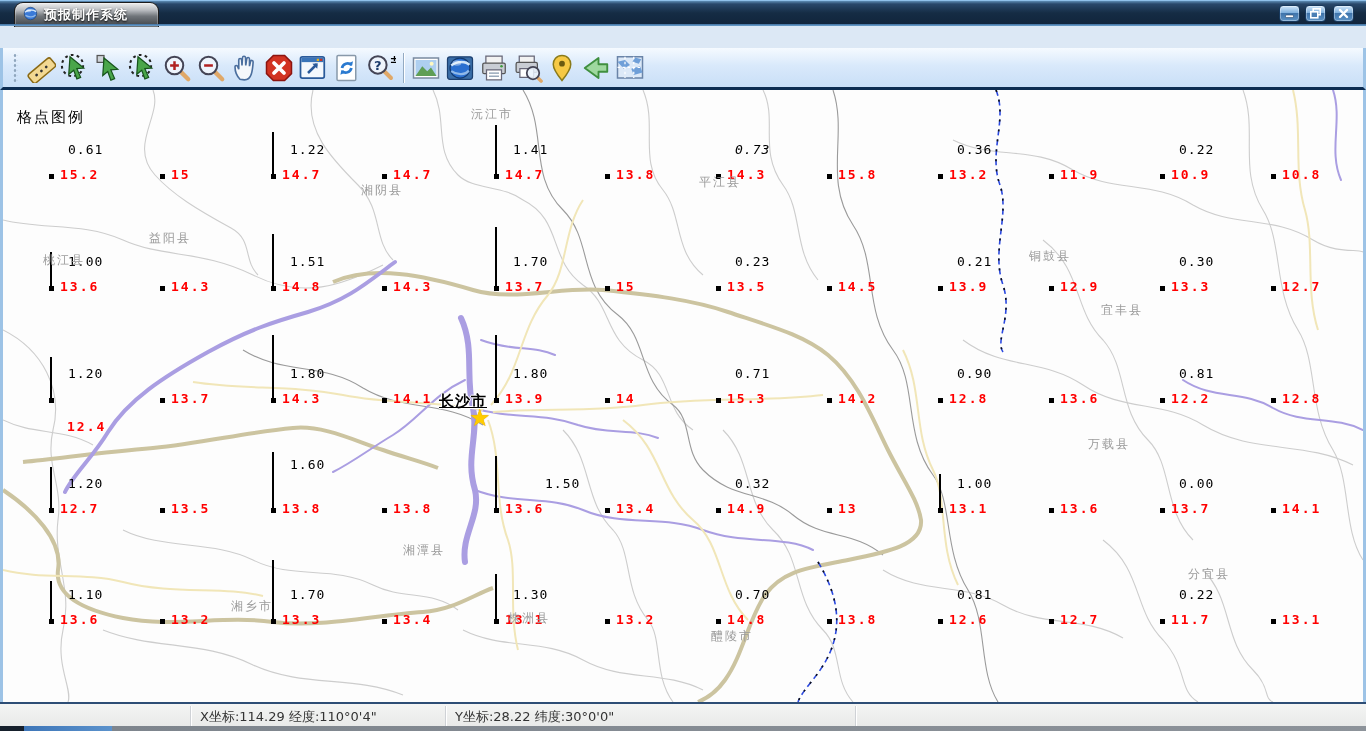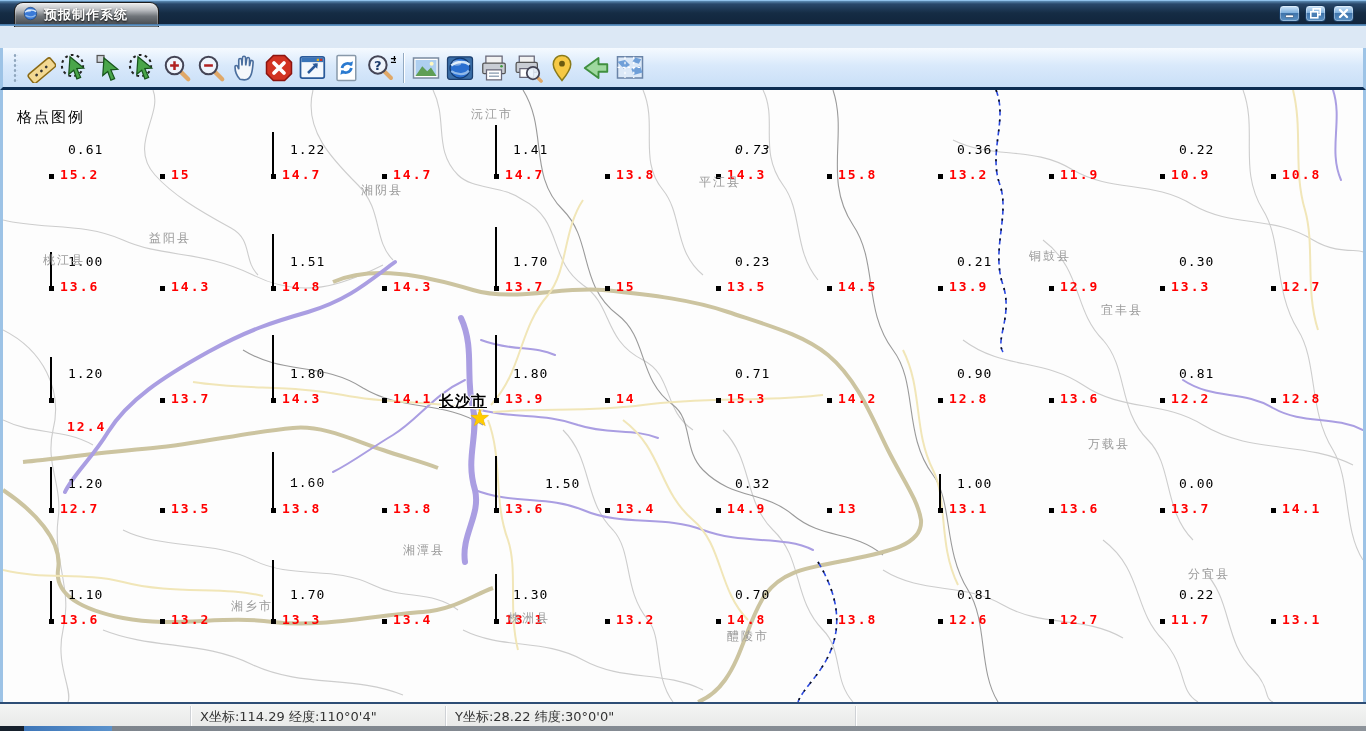--- a/index.html
+++ b/index.html
@@ -421,21 +421,21 @@
         <div class="dot" style="left: 1268px; top: 308px;"></div>
         <div class="temp" style="left: 1279px; top: 301px;">12.8</div>
         <div class="dot" style="left: 46px; top: 418px;"></div>
         <div class="temp" style="left: 57px; top: 411px;">12.7</div>
         <div class="wind" style="left: 65px; top: 386px;">1.20</div>
         <div class="barb" style="left: 47px; top: 377px; height: 43px;"></div>
         <div class="dot" style="left: 157px; top: 418px;"></div>
         <div class="temp" style="left: 168px; top: 411px;">13.5</div>
         <div class="dot" style="left: 268px; top: 418px;"></div>
         <div class="temp" style="left: 279px; top: 411px;">13.8</div>
-        <div class="wind" style="left: 287px; top: 386px; font-family: Liberation Mono, monospace;">1.60</div>
+        <div class="wind" style="left: 287px; top: 367px;">1.60</div>
         <div class="barb" style="left: 269px; top: 362px; height: 58px;"></div>
         <div class="dot" style="left: 379px; top: 418px;"></div>
         <div class="temp" style="left: 390px; top: 411px;">13.8</div>
         <div class="dot" style="left: 491px; top: 418px;"></div>
         <div class="temp" style="left: 502px; top: 411px;">13.6</div>
         <div class="wind" style="left: 510px; top: 386px; margin-left: 32px;">1.50</div>
         <div class="barb" style="left: 492px; top: 366px; height: 54px;"></div>
         <div class="dot" style="left: 602px; top: 418px;"></div>
         <div class="temp" style="left: 613px; top: 411px;">13.4</div>
         <div class="dot" style="left: 713px; top: 418px;"></div>
@@ -500,21 +500,21 @@
       <div class="plabel" style="left: 696px; top: 84px;">平江县</div>
       <div class="plabel" style="left: 146px; top: 140px;">益阳县</div>
       <div class="plabel" style="left: 40px; top: 162px;">桃江县</div>
       <div class="plabel" style="left: 1026px; top: 158px;">铜鼓县</div>
       <div class="plabel" style="left: 1098px; top: 212px;">宜丰县</div>
       <div class="plabel" style="left: 1372px; top: 284px;">上高县</div>
       <div class="plabel" style="left: 1085px; top: 346px;">万载县</div>
       <div class="plabel" style="left: 400px; top: 452px;">湘潭县</div>
       <div class="plabel" style="left: 228px; top: 508px;">湘乡市</div>
       <div class="plabel" style="left: 505px; top: 520px;">株洲县</div>
-      <div class="plabel" style="left: 676px; top: 538px; padding-left: 48px;">醴陵市</div>
+      <div class="plabel" style="left: 660px; top: 538px; padding-left: 48px;">醴陵市</div>
       <div class="plabel" style="left: 1185px; top: 476px;">分宜县</div>
     </div>
 
   <div id="statusbar">
     <div class="status-div" style="left:190px"></div>
     <span id="status-x">X坐标:114.29 经度:110°0'4"</span>
     <div class="status-div" style="left:445px"></div>
     <span id="status-y">Y坐标:28.22 纬度:30°0'0"</span>
     <div class="status-div" style="left:855px"></div>
   </div>

